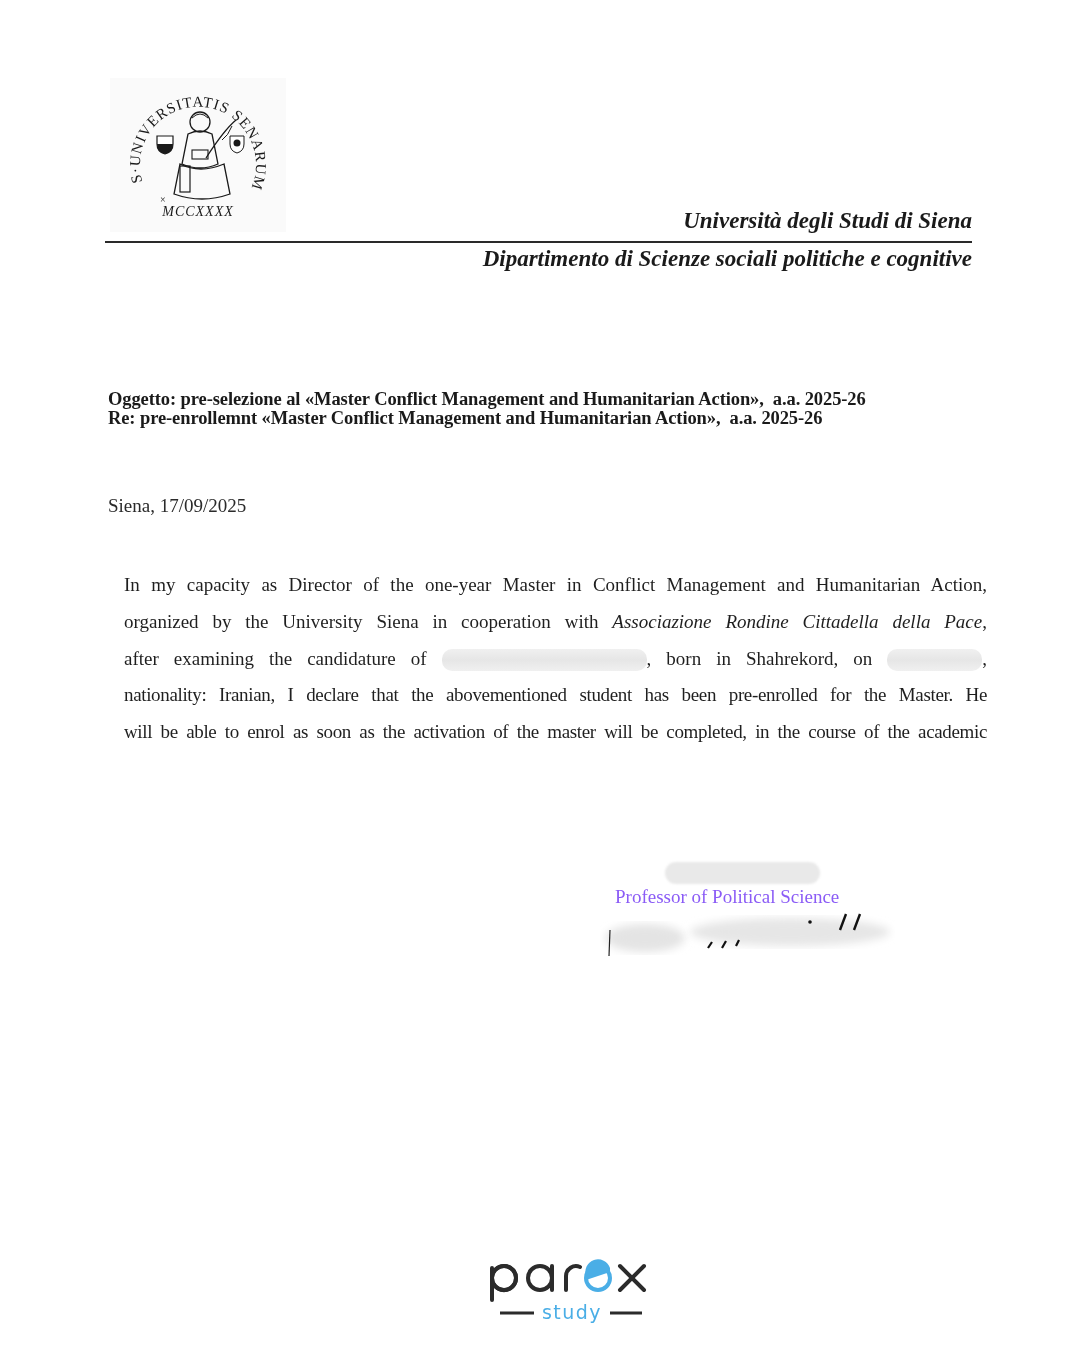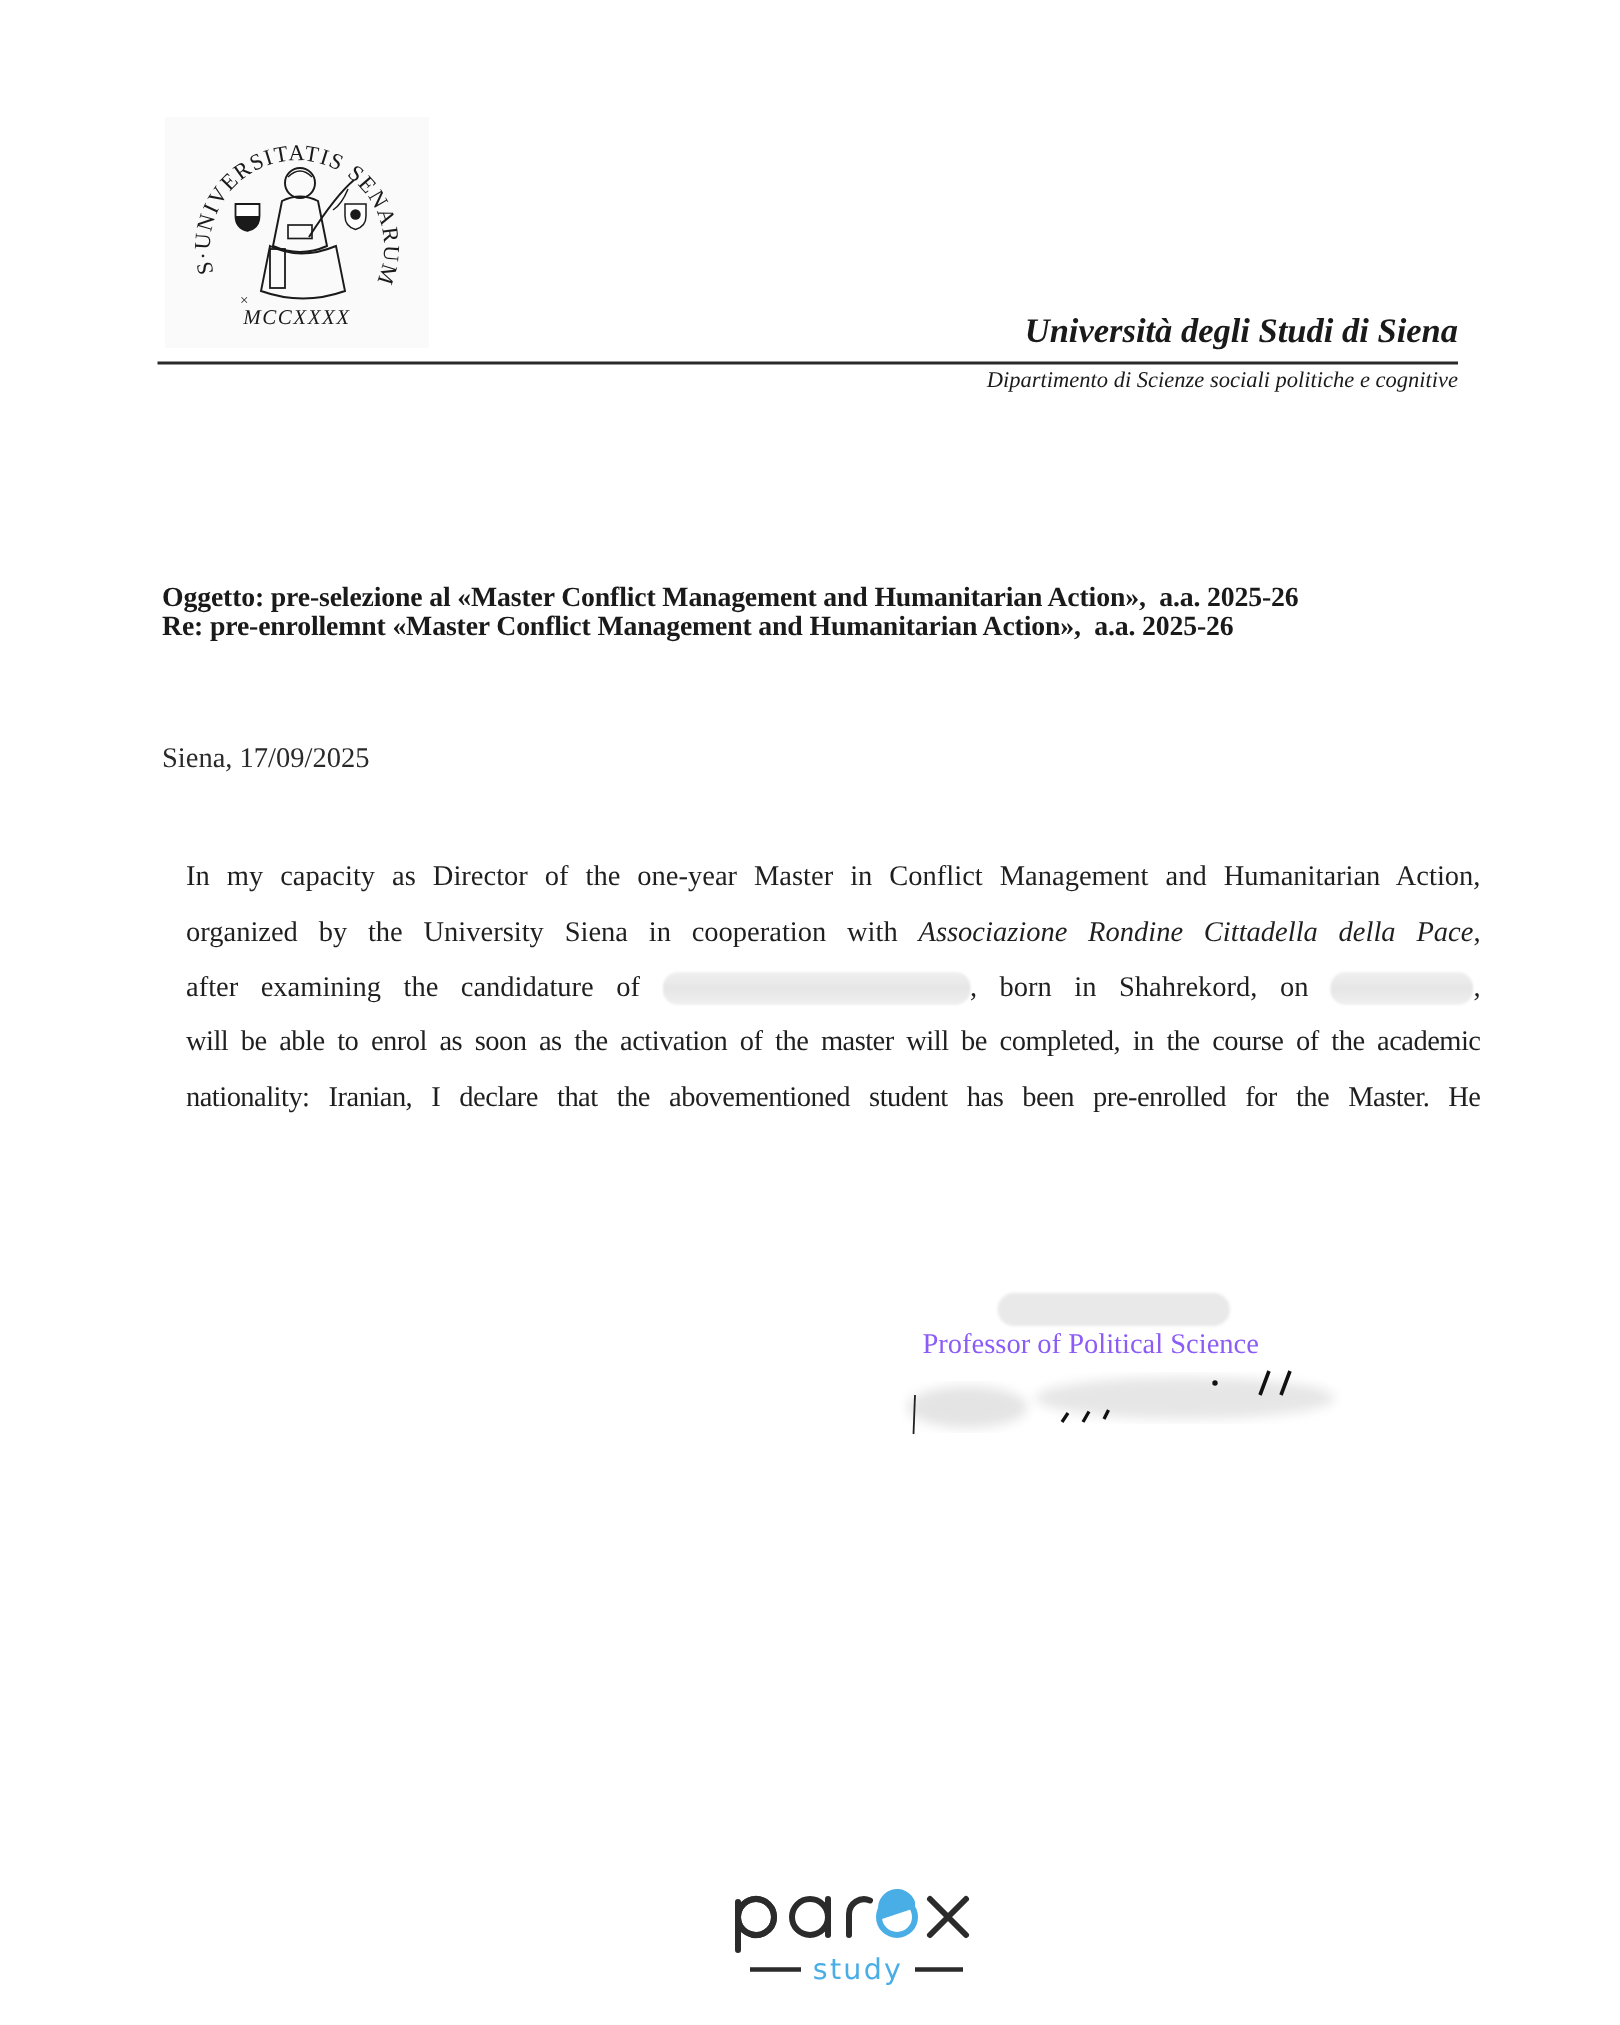--- a/index.html
+++ b/index.html
@@ -48,23 +48,23 @@
       left: 105px;
       top: 241px;
       width: 867px;
       height: 2px;
       background: #2a2a2a;
     }
     .dept-name {
       position: absolute;
       right: 108px;
       top: 246px;
-      font-size: 15px;
+      font-size: 23px;
       font-style: italic;
-      font-weight: normal;
+      font-weight: bold;
       color: #1a1a1a;
       white-space: nowrap;
     }
 
     
     .subject {
       position: absolute;
       left: 108px;
       font-size: 18.5px;
       font-weight: bold;
@@ -193,22 +193,22 @@
 
   <div class="subject subject-it">Oggetto: pre-selezione al «Master Conflict Management and Humanitarian Action»,  a.a. 2025-26</div>
   <div class="subject subject-en">Re: pre-enrollemnt «Master Conflict Management and Humanitarian Action»,  a.a. 2025-26</div>
 
   <div class="date-line">Siena, 17/09/2025</div>
 
   <div class="body-para">
     <span class="body-line">In my capacity as Director of the one-year Master in Conflict Management and Humanitarian Action,</span>
     <span class="body-line"><span>organized by the University Siena in cooperation with </span><i>Associazione Rondine Cittadella della Pace</i><span>,</span></span>
     <span class="body-line"><span>after examining the candidature of</span> <span class="redact redact-name"></span><span>, born in Shahrekord, on</span> <span class="redact redact-dob"></span><span>,</span></span>
+    <span class="body-line condensed">nationality: Iranian, I declare that the abovementioned student has been pre-enrolled for the Master. He</span>
     <span class="body-line condensed">will be able to enrol as soon as the activation of the master will be completed, in the course of the academic</span>
-    <span class="body-line condensed">nationality: Iranian, I declare that the abovementioned student has been pre-enrolled for the Master. He</span>
   </div>
 
   <div class="sig-redact-top"></div>
   <div class="sig-title">Professor of Political Science</div>
   <div class="sig-scribble">
     <svg viewBox="0 0 295 50">
       <defs>
         <filter id="blur4">
             <feGaussianBlur stdDeviation="4"></feGaussianBlur>
           </filter>

